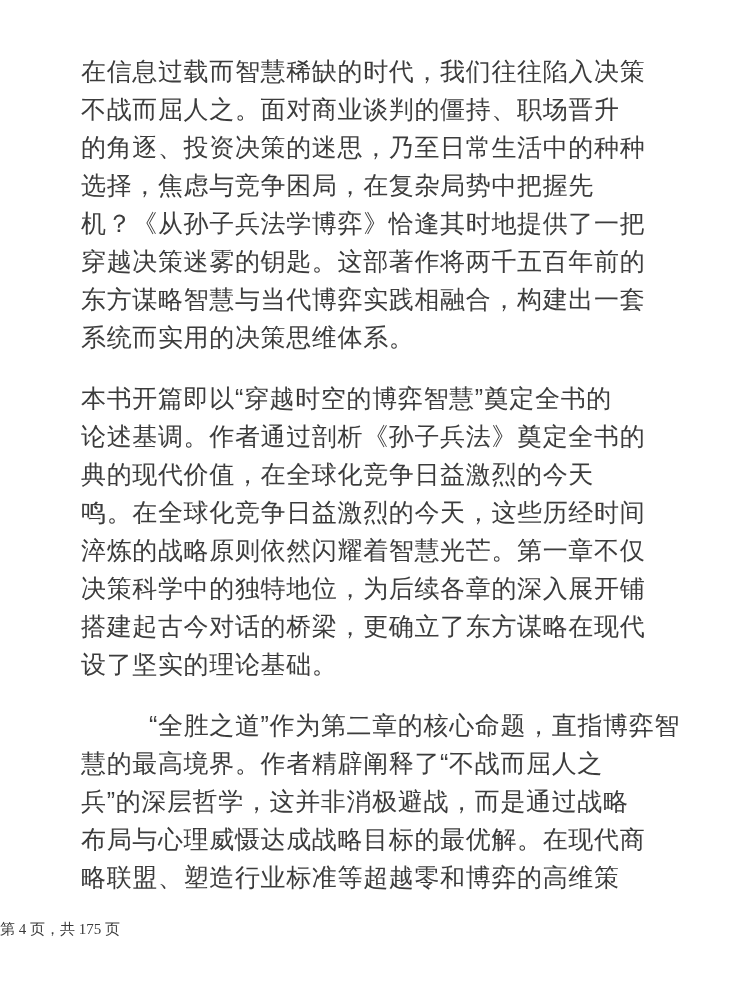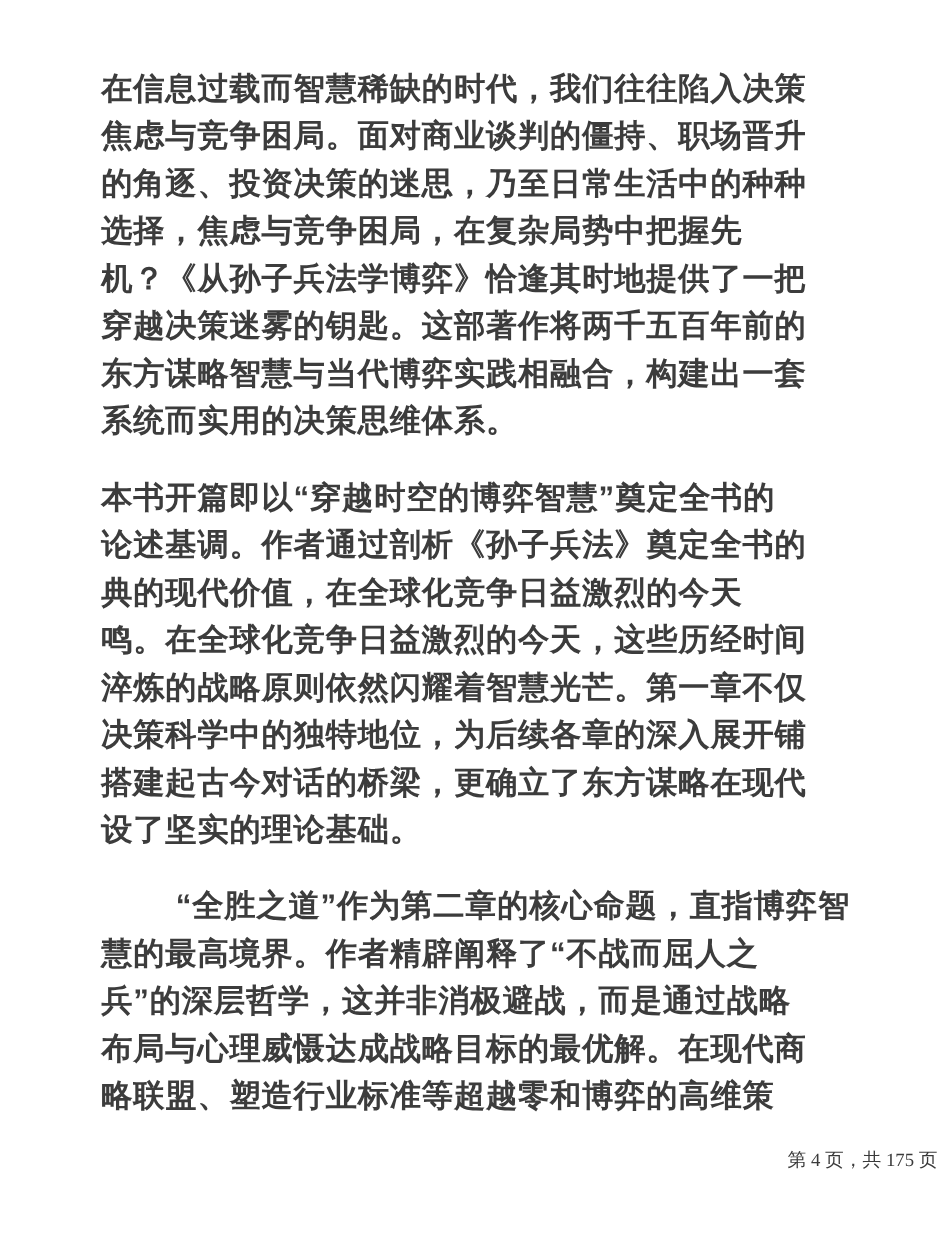--- a/index.html
+++ b/index.html
@@ -15,51 +15,50 @@
     width: 750px;
     height: 1000px;
     background: #ffffff;
     box-sizing: border-box;
   }
   .text-block {
     padding: 52px 70px 0 81px;
   }
   .para {
     margin: 0 0 23px 0;
-    font-weight: bold;
   }
   .line {
     font-size: 25px;
     line-height: 38px;
     letter-spacing: 0.65px;
     color: #3c3c3c;
     white-space: nowrap;
   }
   .line.indent {
     padding-left: 14px;
     text-align: right;
   }
   .footer {
     margin-top: 5px;
-    text-align: right;
+    text-align: left;
     font-family: "Liberation Serif", "DejaVu Serif", serif;
     font-size: 15px;
     line-height: 20px;
     color: #3a3a3a;
   }
 </style>
 </head>
 <body>
 
 <div class="doc-page">
   <div class="text-block">
 
     <div class="para">
       <div class="line">在信息过载而智慧稀缺的时代，我们往往陷入决策</div>
-      <div class="line">焦虑与竞争困局。面对商业谈判的僵持、职场晋升</div>
+      <div class="line">不战而屈人之。面对商业谈判的僵持、职场晋升</div>
       <div class="line">的角逐、投资决策的迷思，乃至日常生活中的种种</div>
       <div class="line">选择，焦虑与竞争困局，在复杂局势中把握先</div>
       <div class="line">机？《从孙子兵法学博弈》恰逢其时地提供了一把</div>
       <div class="line">穿越决策迷雾的钥匙。这部著作将两千五百年前的</div>
       <div class="line">东方谋略智慧与当代博弈实践相融合，构建出一套</div>
       <div class="line">系统而实用的决策思维体系。</div>
     </div>
 
     <div class="para">
       <div class="line">本书开篇即以“穿越时空的博弈智慧”奠定全书的</div>

